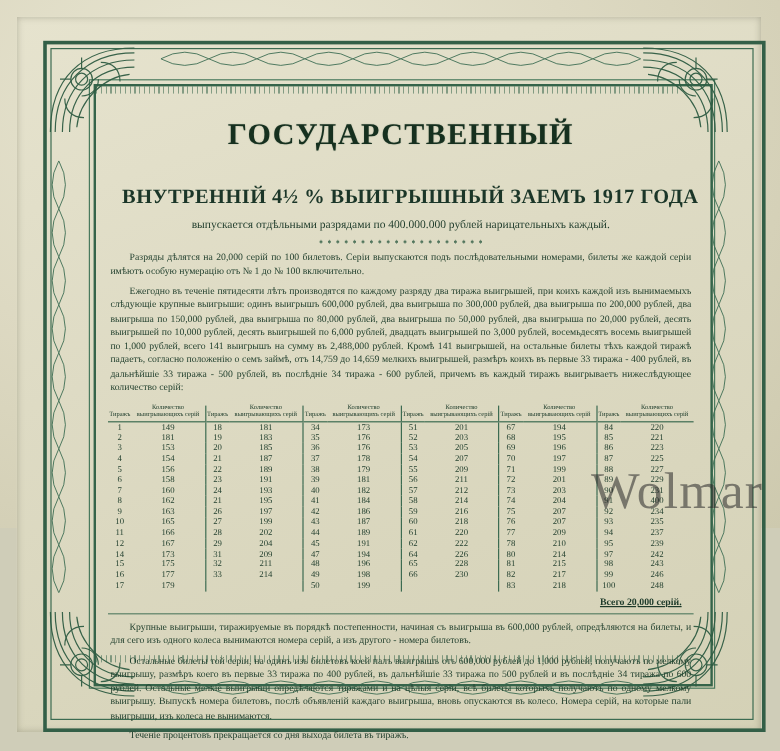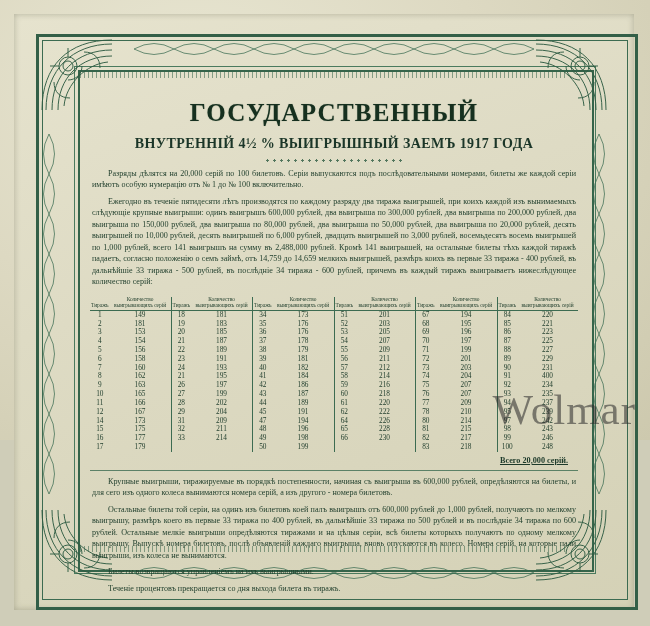--- a/index.html
+++ b/index.html
@@ -100,25 +100,25 @@
     text-align: center;
     font-size: 25px;
     letter-spacing: 1.2px;
     font-weight: bold;
     color: #16301f;
     margin-top: 22px;
     line-height: 1;
     text-shadow: 0 0 1px rgba(30,60,40,.4);
   }
   #subtitle {
-    text-align: center;
-    font-size: 14px;
+    text-align: right;
+    font-size: 17px;
     font-weight: bold;
     letter-spacing: .4px;
-    margin-top: 11px;
+    margin-top: 29px;
     color: #1b3628;
   }
   #issue-line {
     text-align: center;
     font-size: 9.6px;
     margin-top: 8px;
     color: #24402f;
   }
 
   .hr-orn {
@@ -319,20 +319,21 @@
         <g fill="none" stroke="currentColor" stroke-width="0.8">
           <path d="M13 0 Q2 20 13 40 Q24 60 13 80 Q2 100 13 120 Q24 140 13 160 Q2 180 13 200 Q24 220 13 240 Q2 260 13 280 Q24 300 13 320 Q2 340 13 360"></path>
           <path d="M13 0 Q24 20 13 40 Q2 60 13 80 Q24 100 13 120 Q2 140 13 160 Q24 180 13 200 Q2 220 13 240 Q24 260 13 280 Q2 300 13 320 Q24 340 13 360"></path>
         </g>
       </svg>
     </div>
 
     <div id="content">
       <div id="title">ГОСУДАРСТВЕННЫЙ</div>
       <div id="subtitle">ВНУТРЕННІЙ 4½ % ВЫИГРЫШНЫЙ ЗАЕМЪ 1917 ГОДА</div>
+      <div id="issue-line">выпускается отдѣльными разрядами по 400.000.000 рублей нарицательныхъ каждый.</div>
       <div class="hr-orn"></div>
 
       <div class="para">Разряды дѣлятся на 20,000 серій по 100 билетовъ. Серіи выпускаются подъ послѣдовательными номерами, билеты же каждой серіи имѣютъ особую нумерацію отъ № 1 до № 100 включительно.</div>
       <div class="para">Ежегодно въ теченіе пятидесяти лѣтъ производятся по каждому разряду два тиража выигрышей, при коихъ каждой изъ вынимаемыхъ слѣдующіе крупные выигрыши: одинъ выигрышъ 600,000 рублей, два выигрыша по 300,000 рублей, два выигрыша по 200,000 рублей, два выигрыша по 150,000 рублей, два выигрыша по 80,000 рублей, два выигрыша по 50,000 рублей, два выигрыша по 20,000 рублей, десять выигрышей по 10,000 рублей, десять выигрышей по 6,000 рублей, двадцать выигрышей по 3,000 рублей, восемьдесятъ восемь выигрышей по 1,000 рублей, всего 141 выигрышъ на сумму въ 2,488,000 рублей. Кромѣ 141 выигрышей, на остальные билеты тѣхъ каждой тиражѣ падаетъ, согласно положенію о семъ займѣ, отъ 14,759 до 14,659 мелкихъ выигрышей, размѣръ коихъ въ первые 33 тиража - 400 рублей, въ дальнѣйшіе 33 тиража - 500 рублей, въ послѣдніе 34 тиража - 600 рублей, причемъ въ каждый тиражъ выигрываетъ нижеслѣдующее количество серій:</div>
 
       <div id="draw-table-wrap">
         <table id="draw-table">
           <thead>
             <tr>
               <th>Тиражъ</th>
@@ -576,21 +577,20 @@
               </tr>
             </tbody>
         </table>
       </div>
 
       <div id="total-line">Всего 20,000 серій.</div>
       <div class="rule"></div>
 
       <div class="para">Крупные выигрыши, тиражируемые въ порядкѣ постепенности, начиная съ выигрыша въ 600,000 рублей, опредѣляются на билеты, и для сего изъ одного колеса вынимаются номера серій, а изъ другого - номера билетовъ.</div>
       <div class="para">Остальные билеты той серіи, на одинъ изъ билетовъ коей палъ выигрышъ отъ 600,000 рублей до 1,000 рублей, получаютъ по мелкому выигрышу, размѣръ коего въ первые 33 тиража по 400 рублей, въ дальнѣйшіе 33 тиража по 500 рублей и въ послѣдніе 34 тиража по 600 рублей. Остальные мелкіе выигрыши опредѣляются тиражами и на цѣлыя серіи, всѣ билеты которыхъ получаютъ по одному мелкому выигрышу. Выпускѣ номера билетовъ, послѣ объявленій каждаго выигрыша, вновь опускаются въ колесо. Номера серій, на которые пали выигрыши, изъ колеса не вынимаются.</div>
-      <div class="para">Билеты возвращаются управленіемъ на ихъ выигрышными.</div>
       <div class="para">Теченіе процентовъ прекращается со дня выхода билета въ тиражъ.</div>
 
     </div>
 
   </div>
 
   <div id="watermark">Wolmar</div>
 </div>
 
 </body></html>

